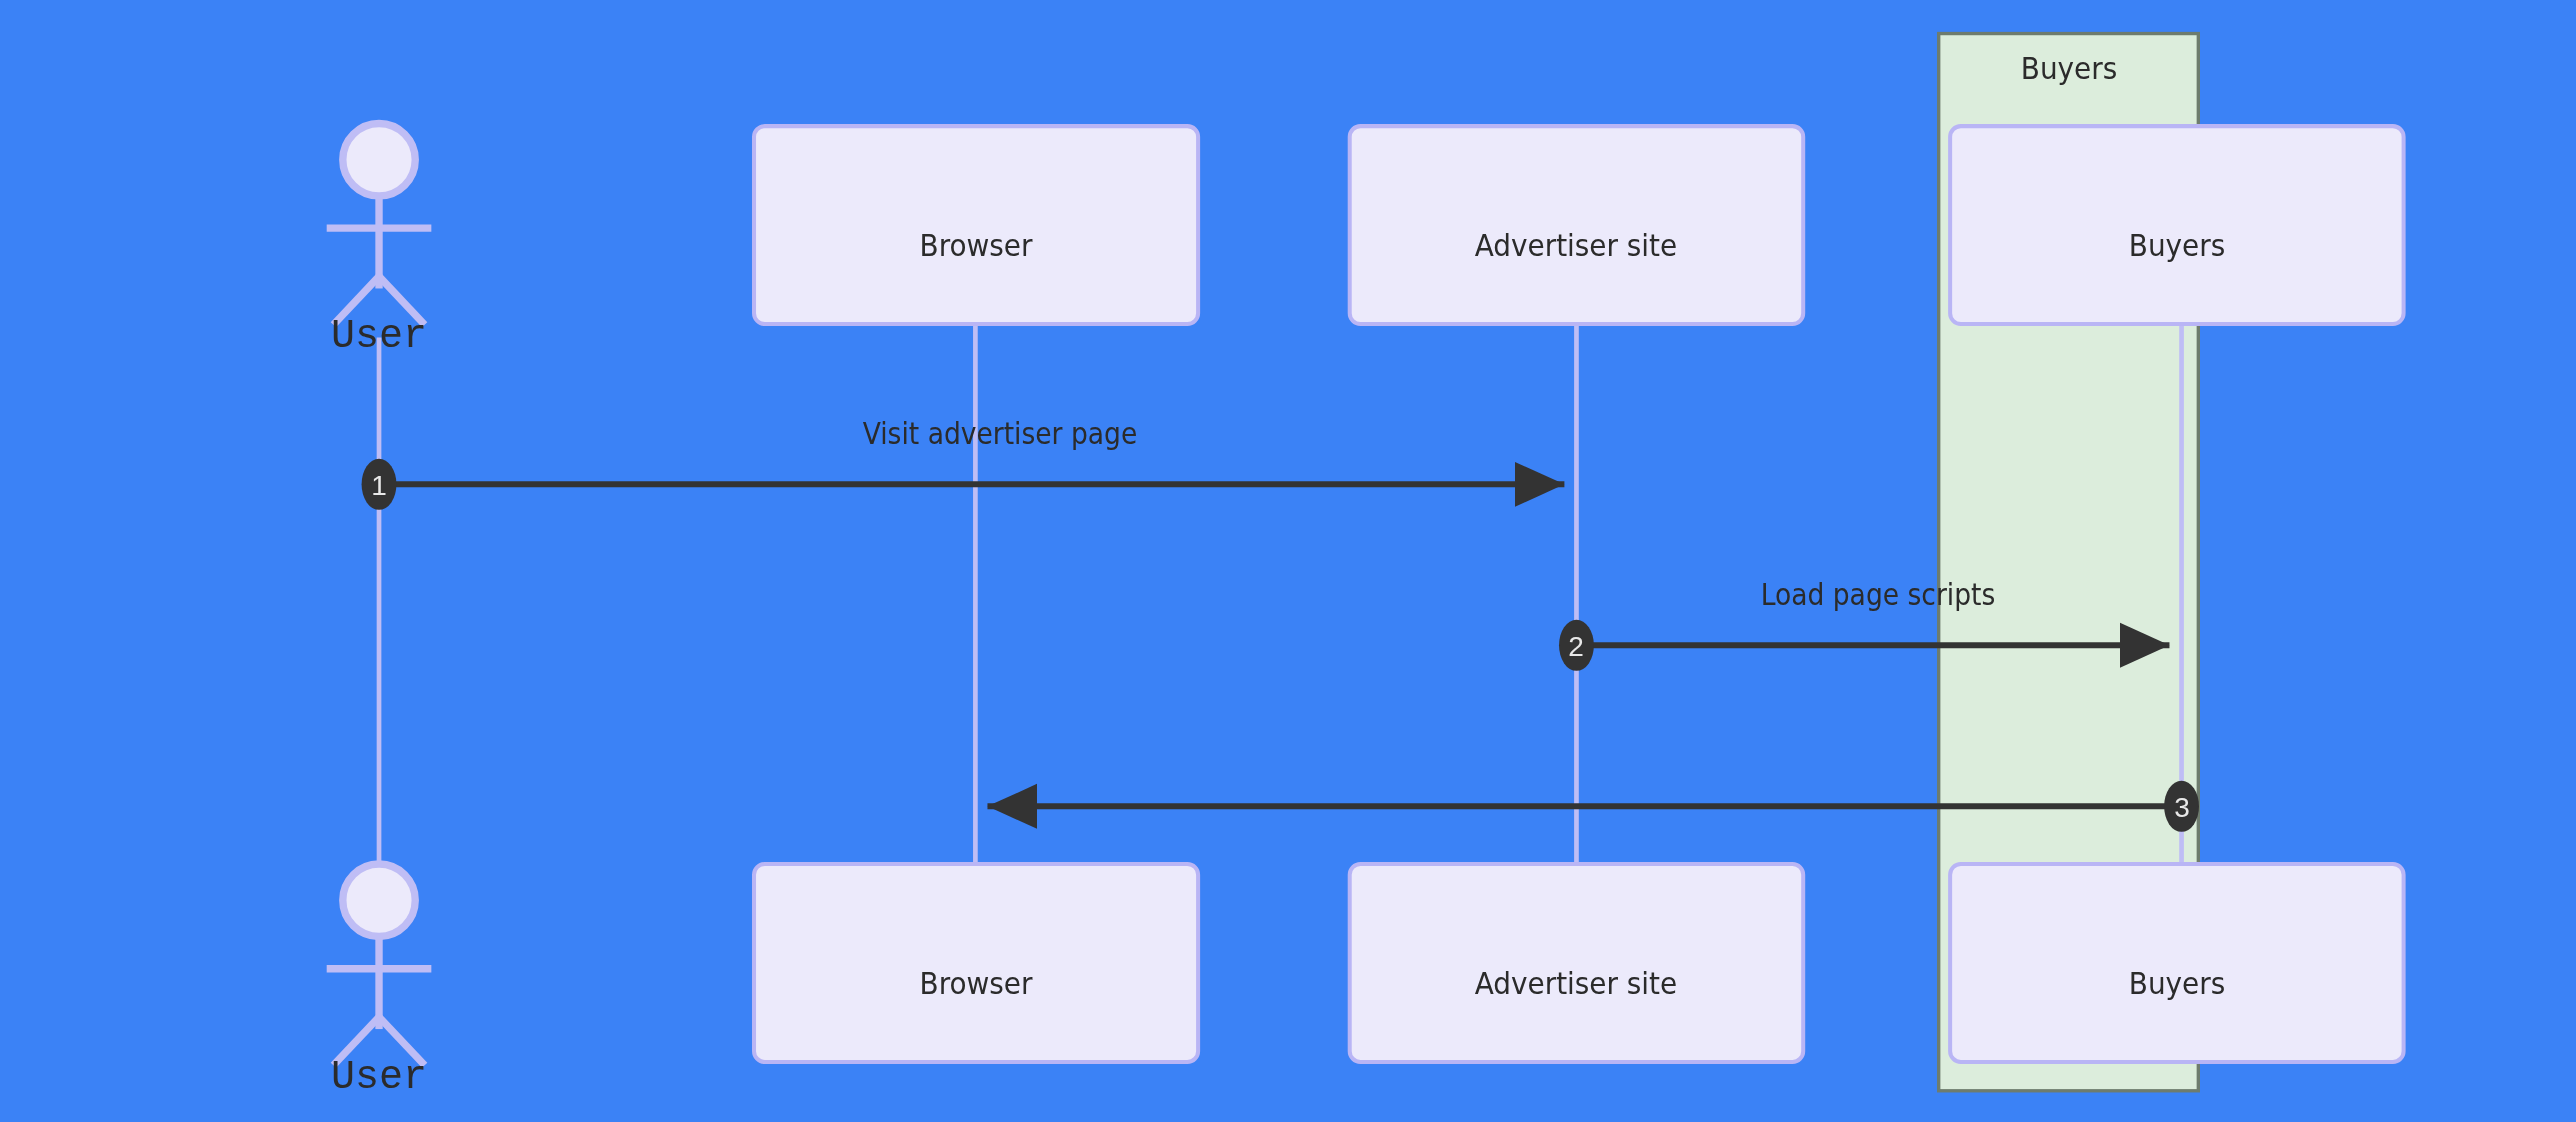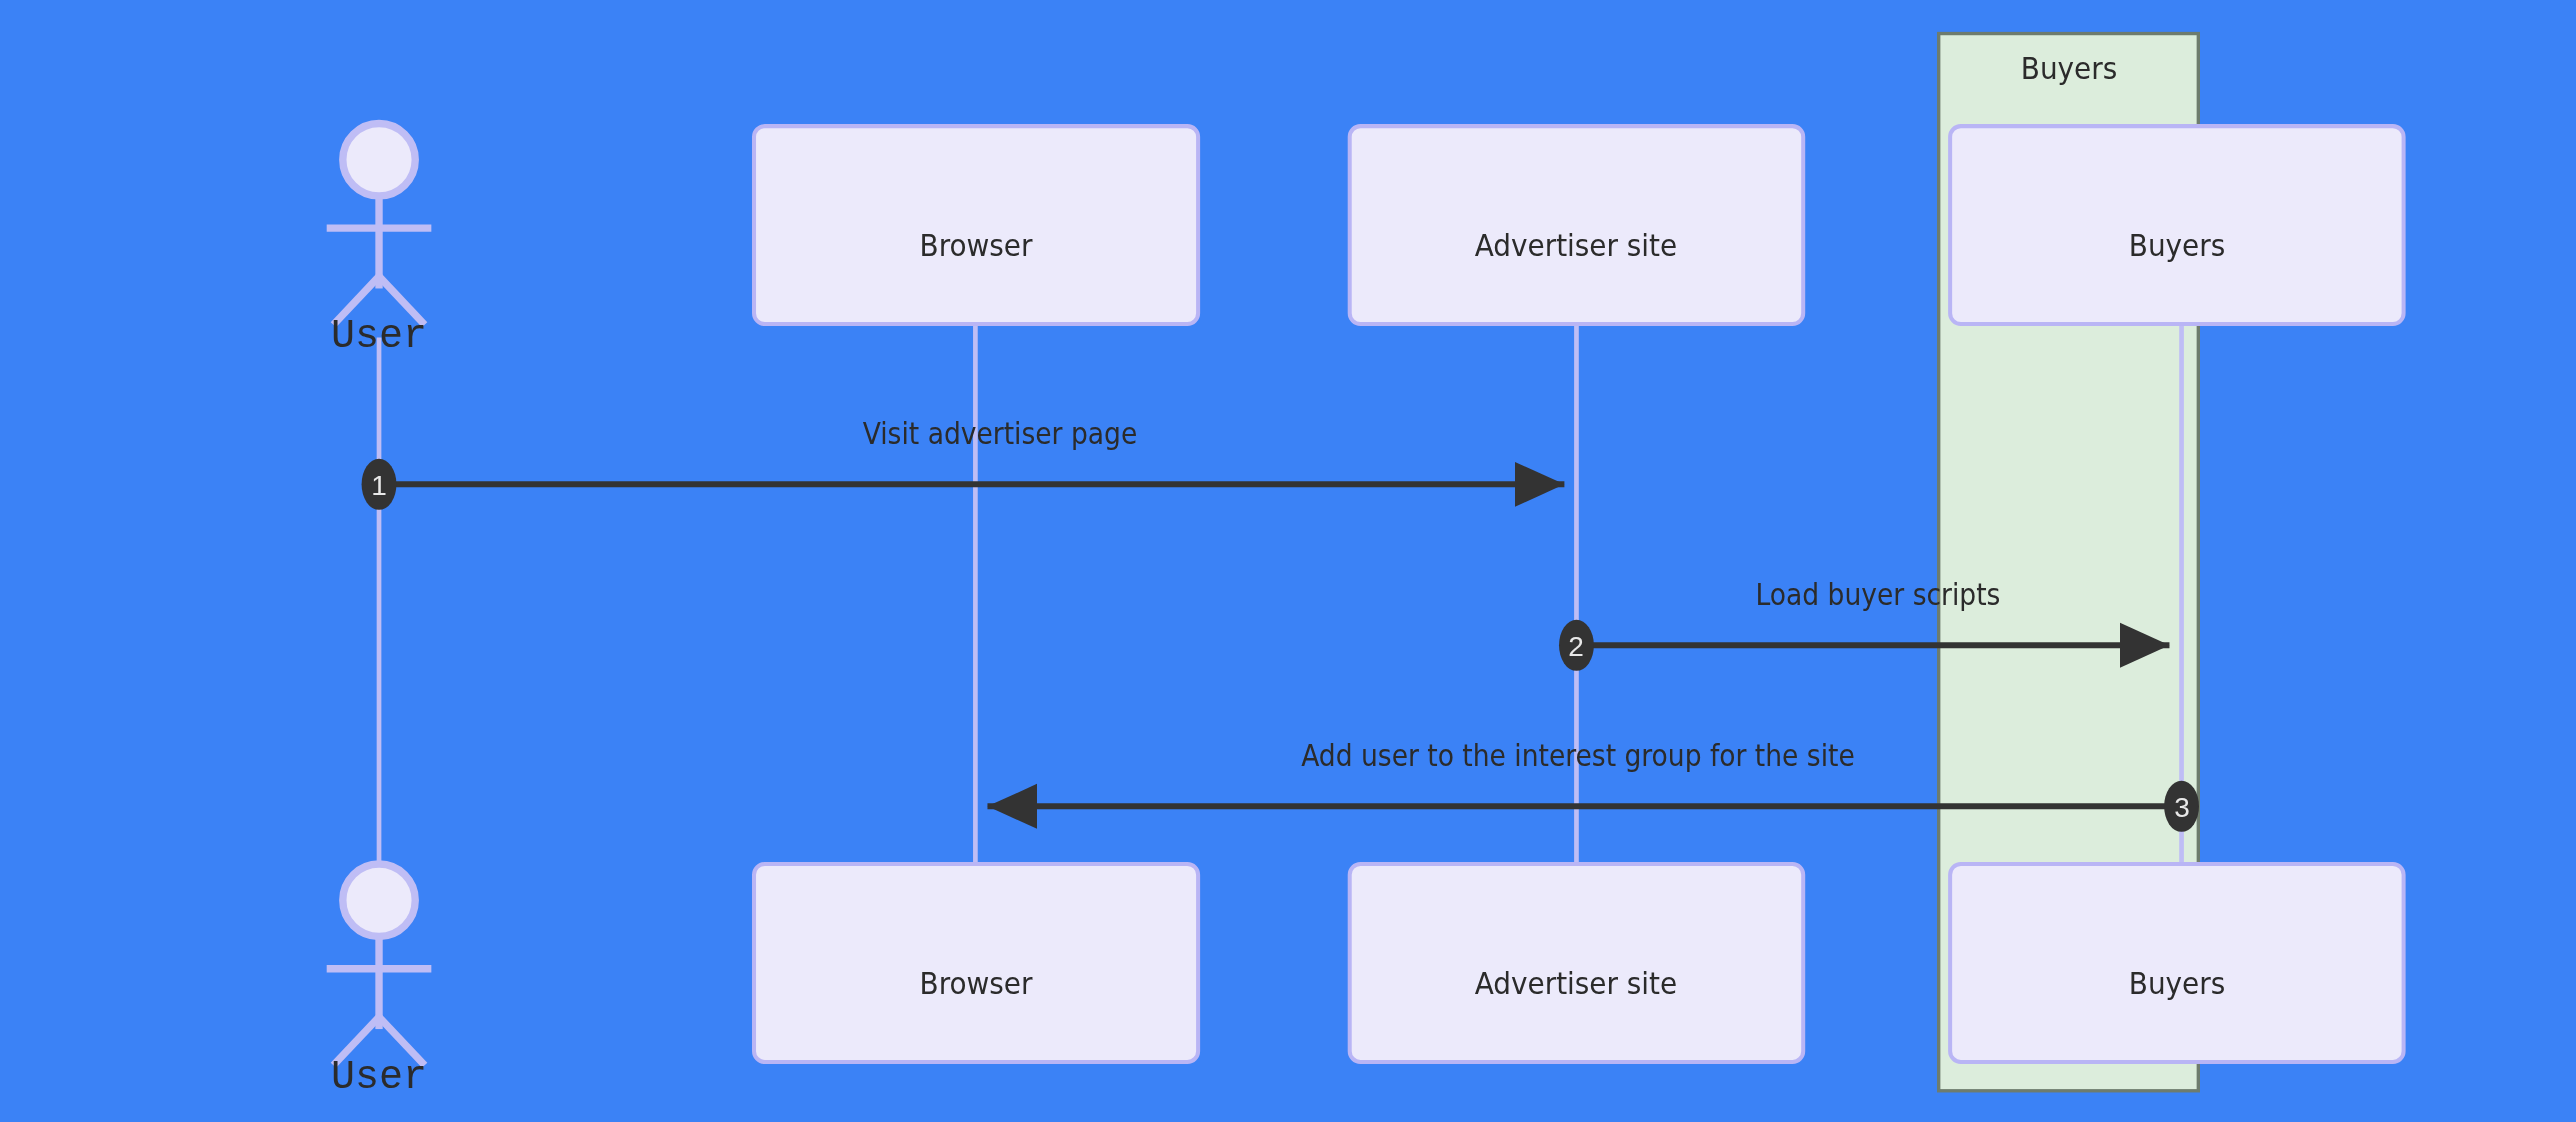--- a/index.html
+++ b/index.html
@@ -112,21 +112,20 @@
   <div class="box-label centered" style="left:976px; top:225px;">Browser</div>
   <div class="box-label centered" style="left:1576px; top:225px;">Advertiser site</div>
   <div class="box-label centered" style="left:2177px; top:225px;">Buyers</div>
 
   <div class="actor-label centered" style="left:379px; top:1078px;">User</div>
   <div class="box-label centered" style="left:976px; top:963px;">Browser</div>
   <div class="box-label centered" style="left:1576px; top:963px;">Advertiser site</div>
   <div class="box-label centered" style="left:2177px; top:963px;">Buyers</div>
 
   <div class="msg-label centered" style="left:1000px; top:435px;">Visit advertiser page</div>
-  <div class="msg-label centered" style="left:1878px; top:596px;">Load buyer scripts</div>
-  <div class="msg-label centered" style="left:1578px; top:757px;">Add user to the interest group for the site</div>
+  <div class="msg-label centered" style="left:1878px; top:596px;">Load page scripts</div>
 
   <div class="badge-num" style="left:379px; top:486px;">1</div>
   <div class="badge-num" style="left:1576px; top:647px;">2</div>
   <div class="badge-num" style="left:2182px; top:808px;">3</div>
 
 </div>
 
 
 </body></html>

